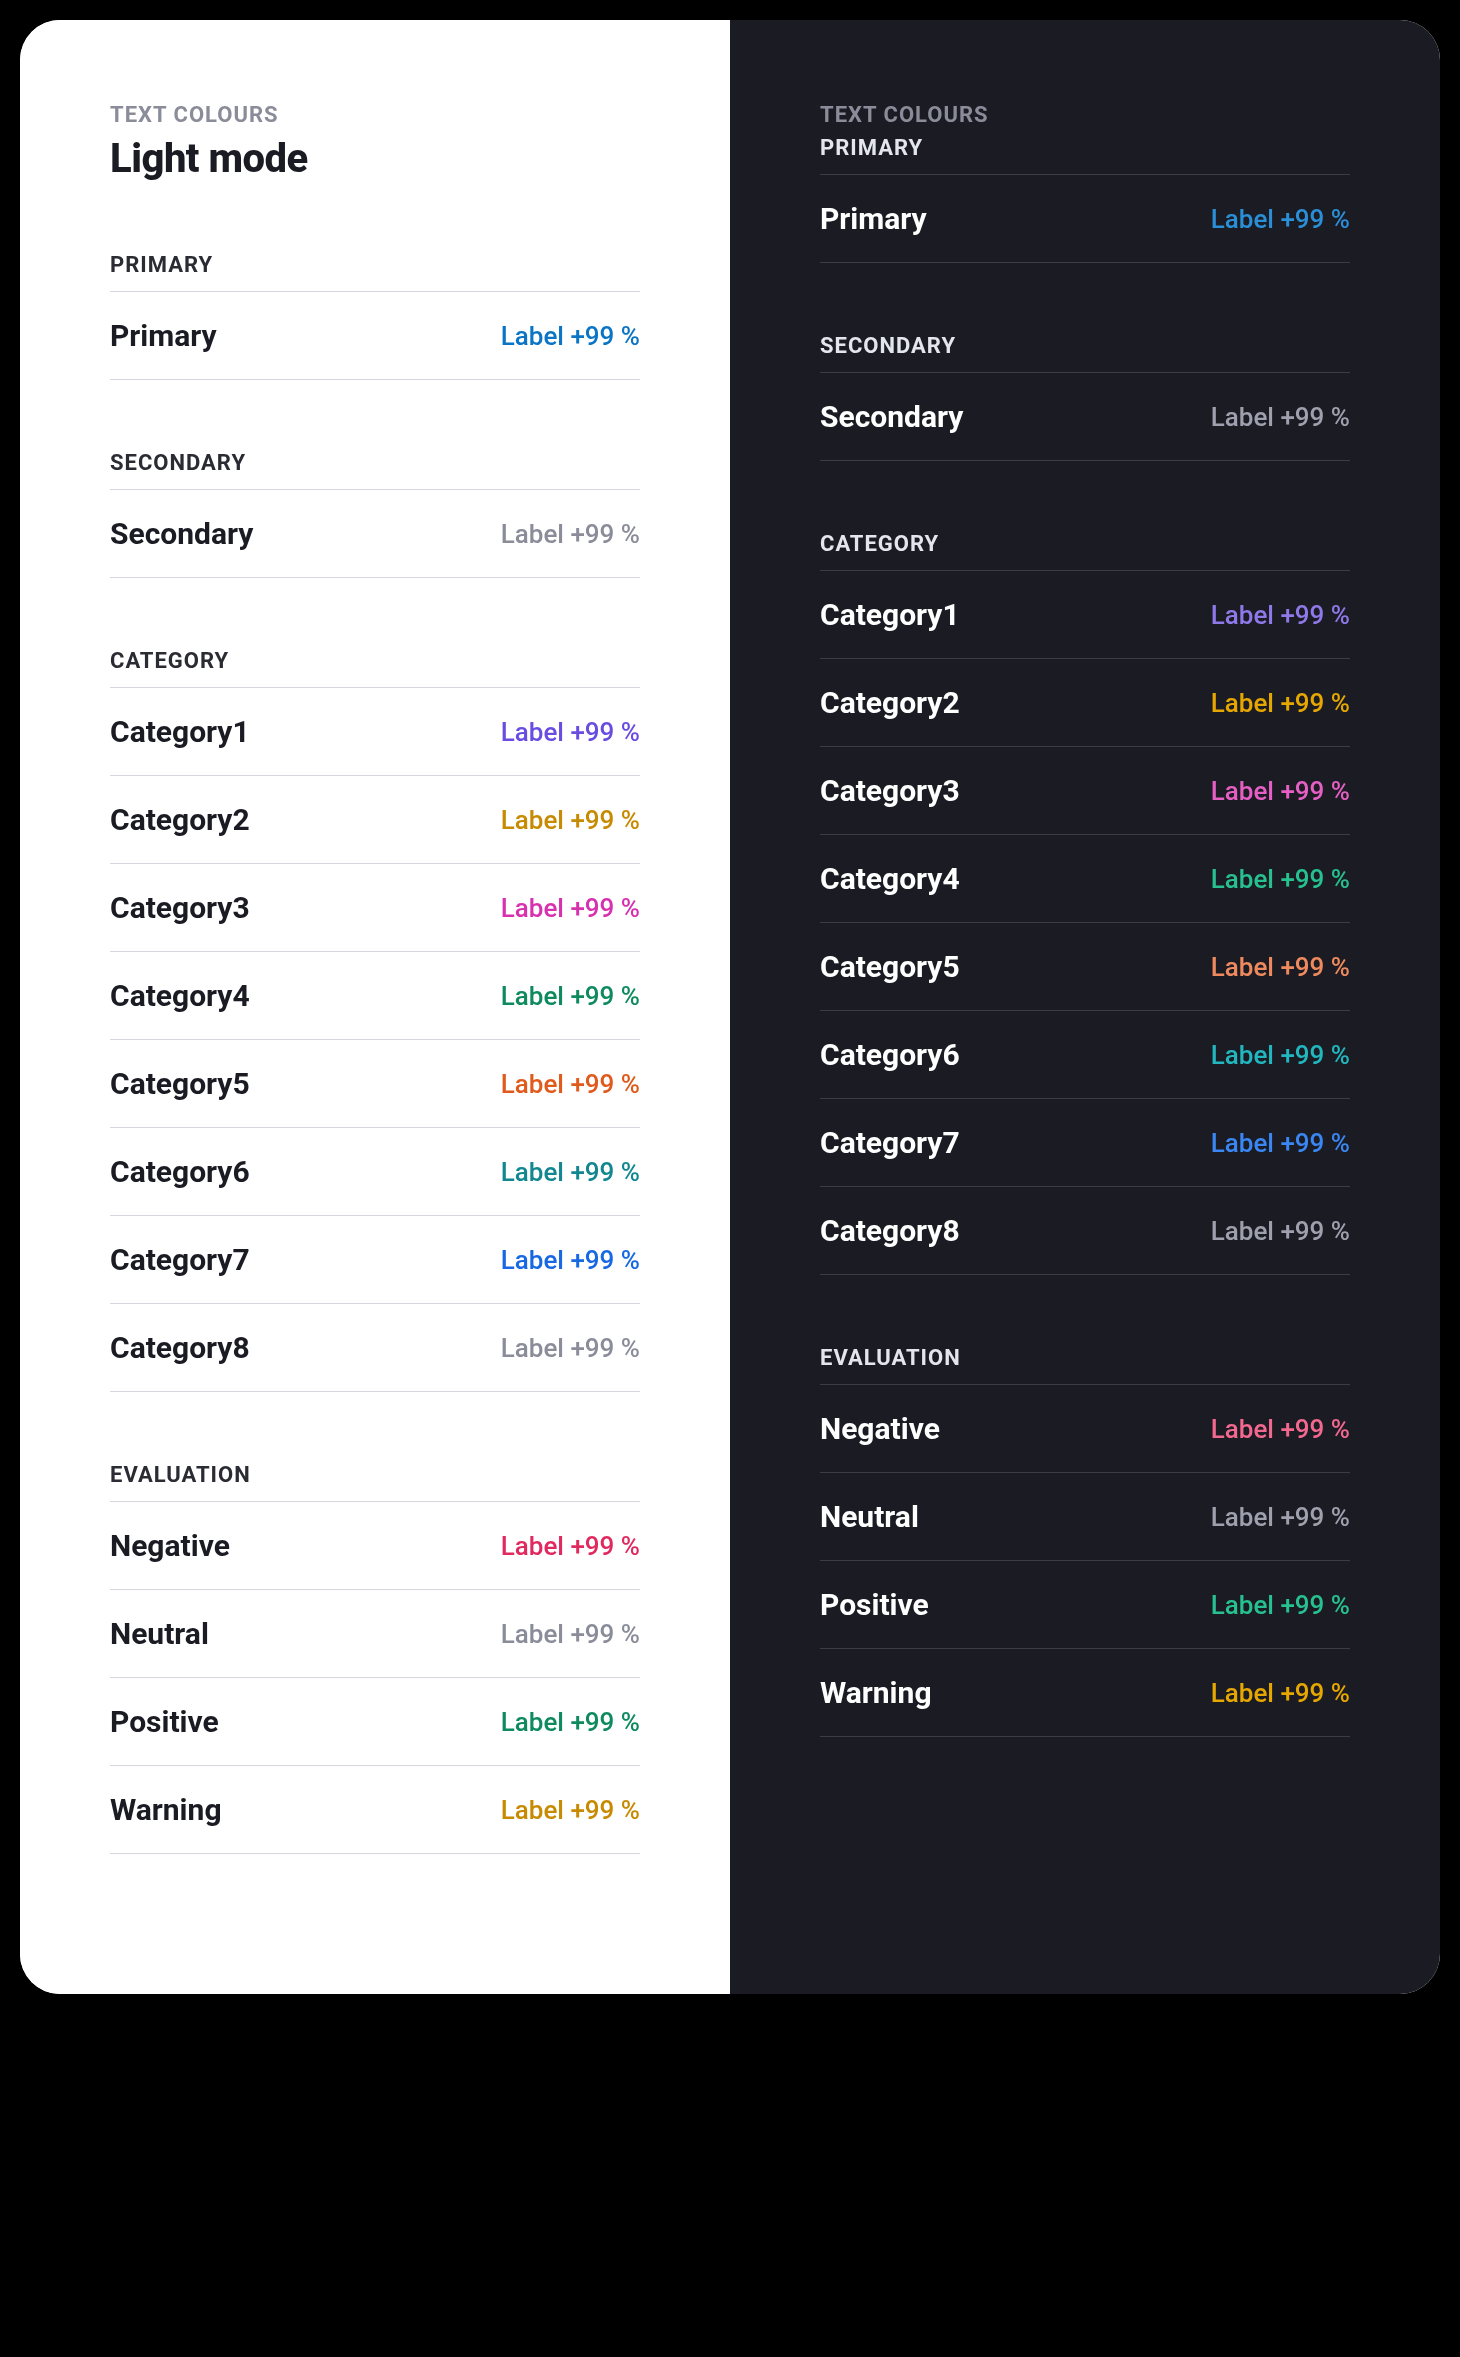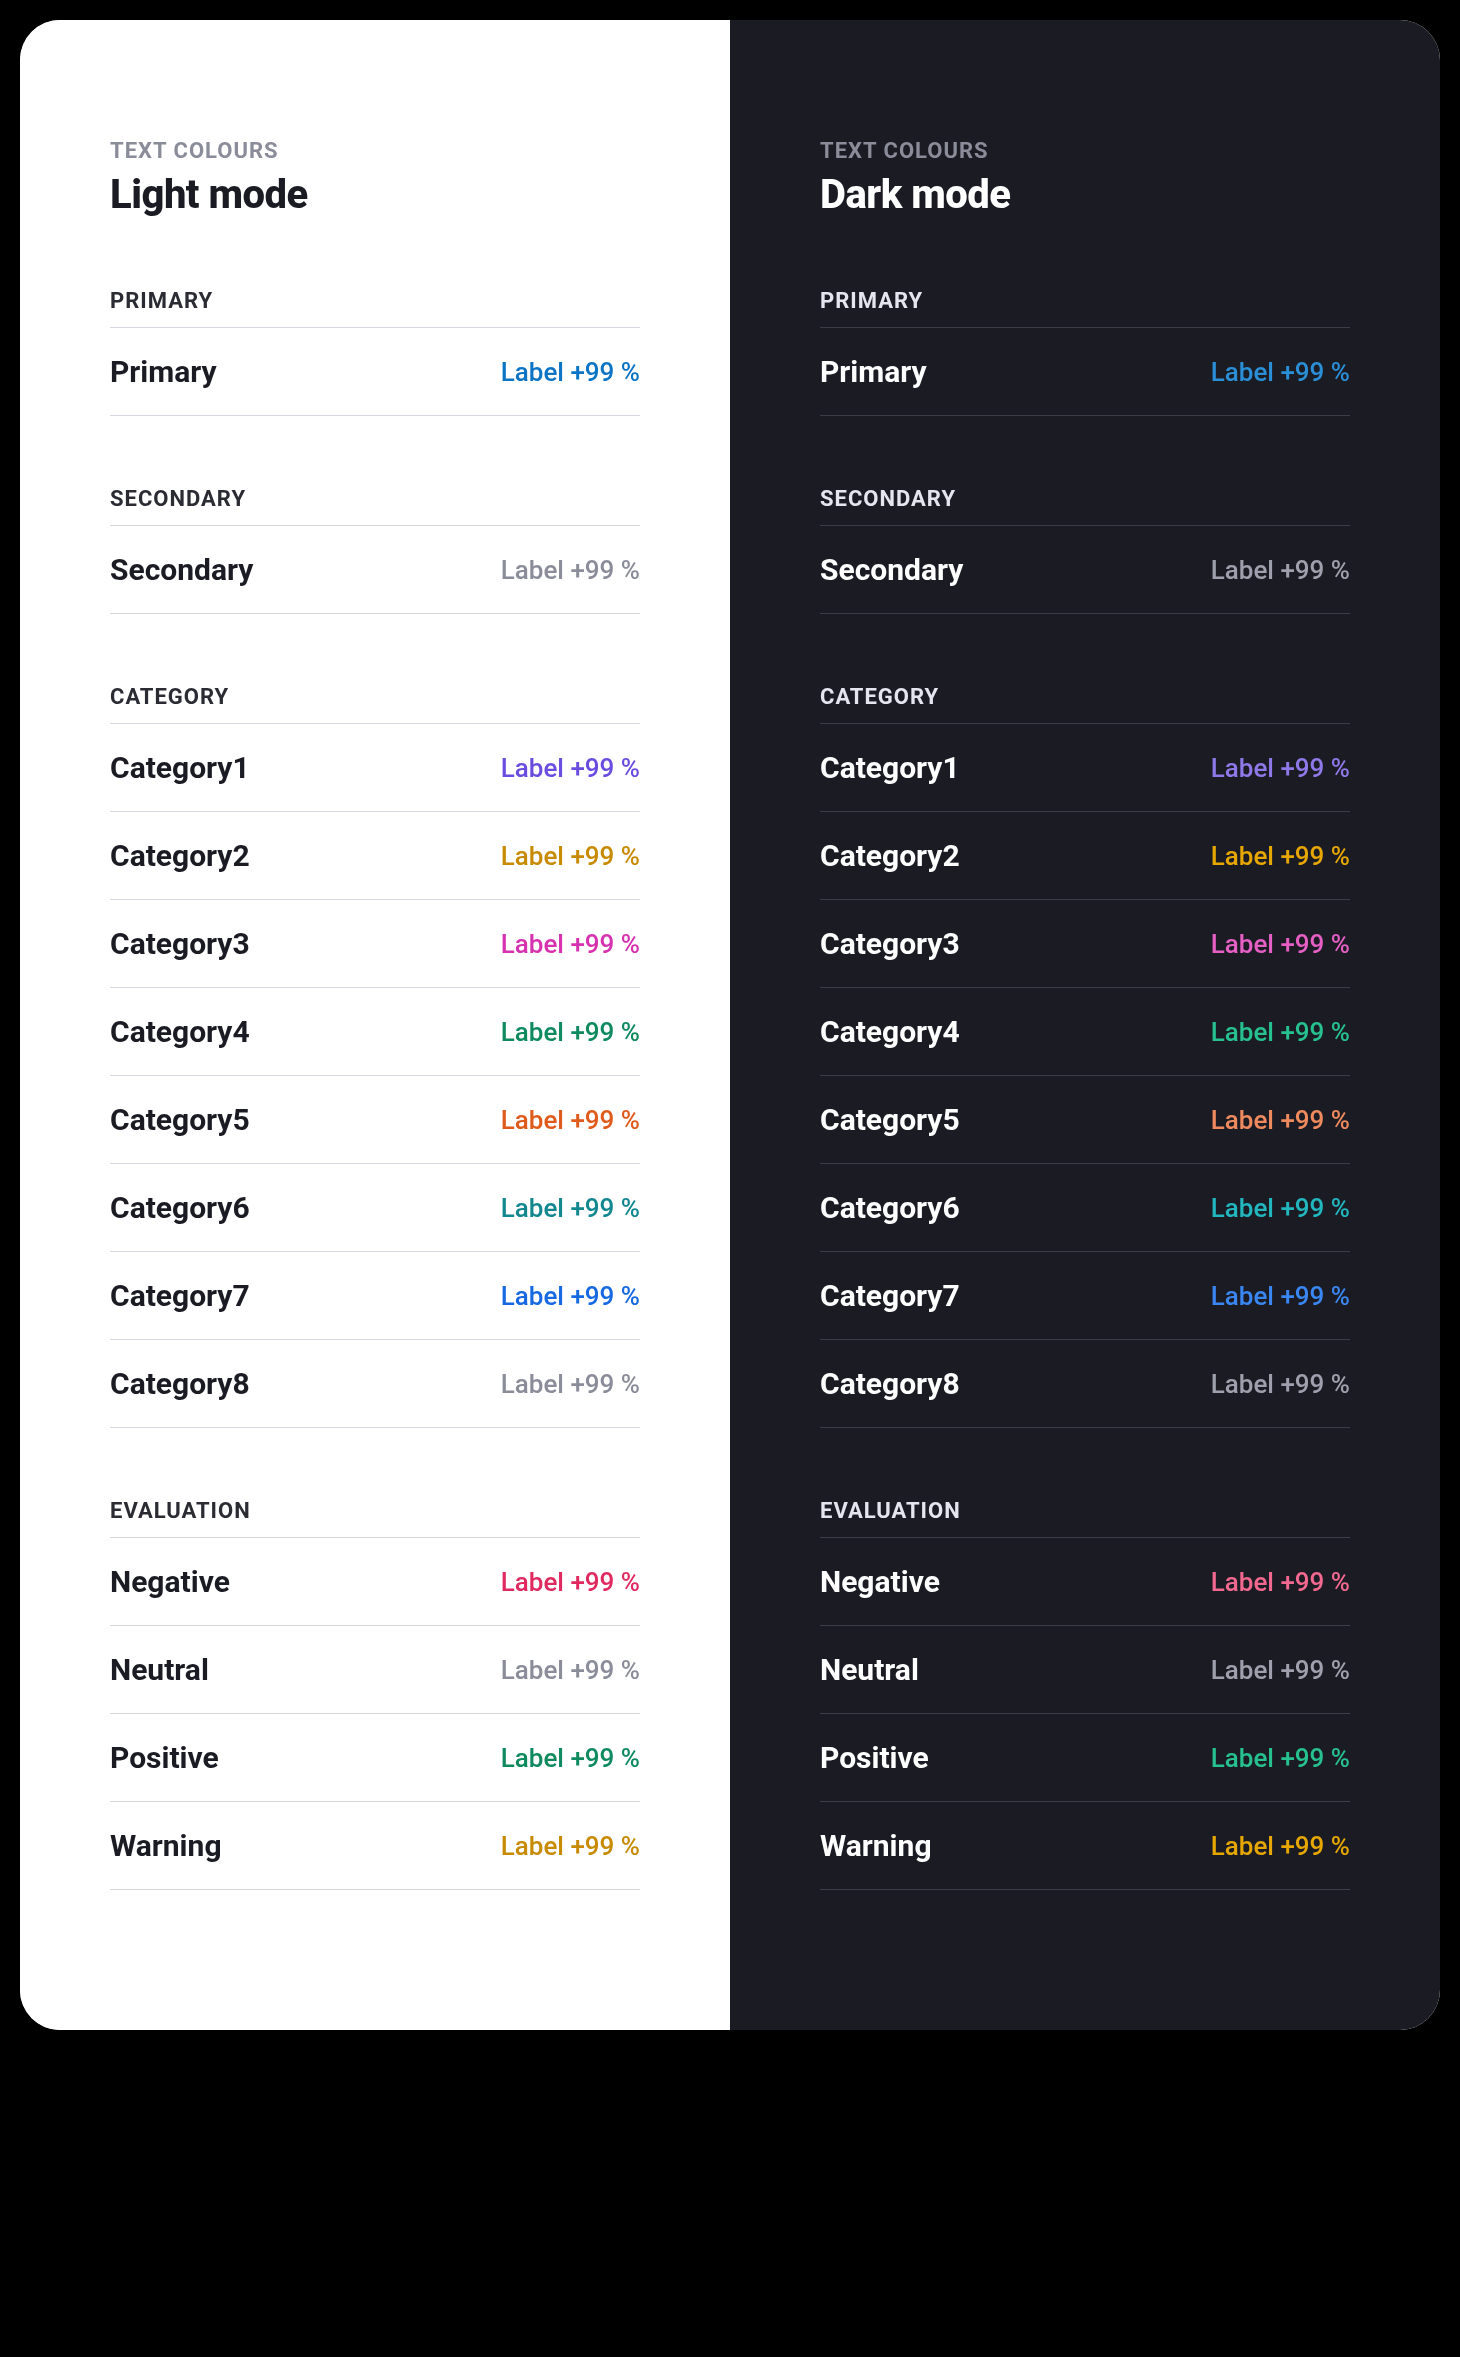--- a/index.html
+++ b/index.html
@@ -12,21 +12,21 @@
   }
   .frame {
     width: 1460px;
     background: #fff;
     border-radius: 40px;
     overflow: hidden;
     display: flex;
   }
   .panel {
     width: 50%;
-    padding: 118px 90px 140px 90px;
+    padding: 82px 90px 140px 90px;
   }
   .panel.light { background: #ffffff; }
   .panel.dark  { background: #1a1b23; }
   .eyebrow {
     font-size: 22px;
     font-weight: 700;
     letter-spacing: 1px;
     text-transform: uppercase;
     color: #8a8d99;
     margin-bottom: 8px;
@@ -153,21 +153,20 @@
         </div>
       <div class="row">
           <span class="row-name">Warning</span>
           <span class="row-label" style="color:#c78a00">Label +99 %</span>
         </div>
     </div>
   </div>
 
   <div class="panel dark">
     <div class="eyebrow">TEXT COLOURS</div>
-    <div class="mode-title">Dark mode</div>
 
     <div class="section">
       <div class="section-title">PRIMARY</div>
       <div class="row">
         <span class="row-name">Primary</span>
         <span class="row-label" style="color:#2a8fd6">Label +99 %</span>
       </div>
     </div>
 
     <div class="section">

